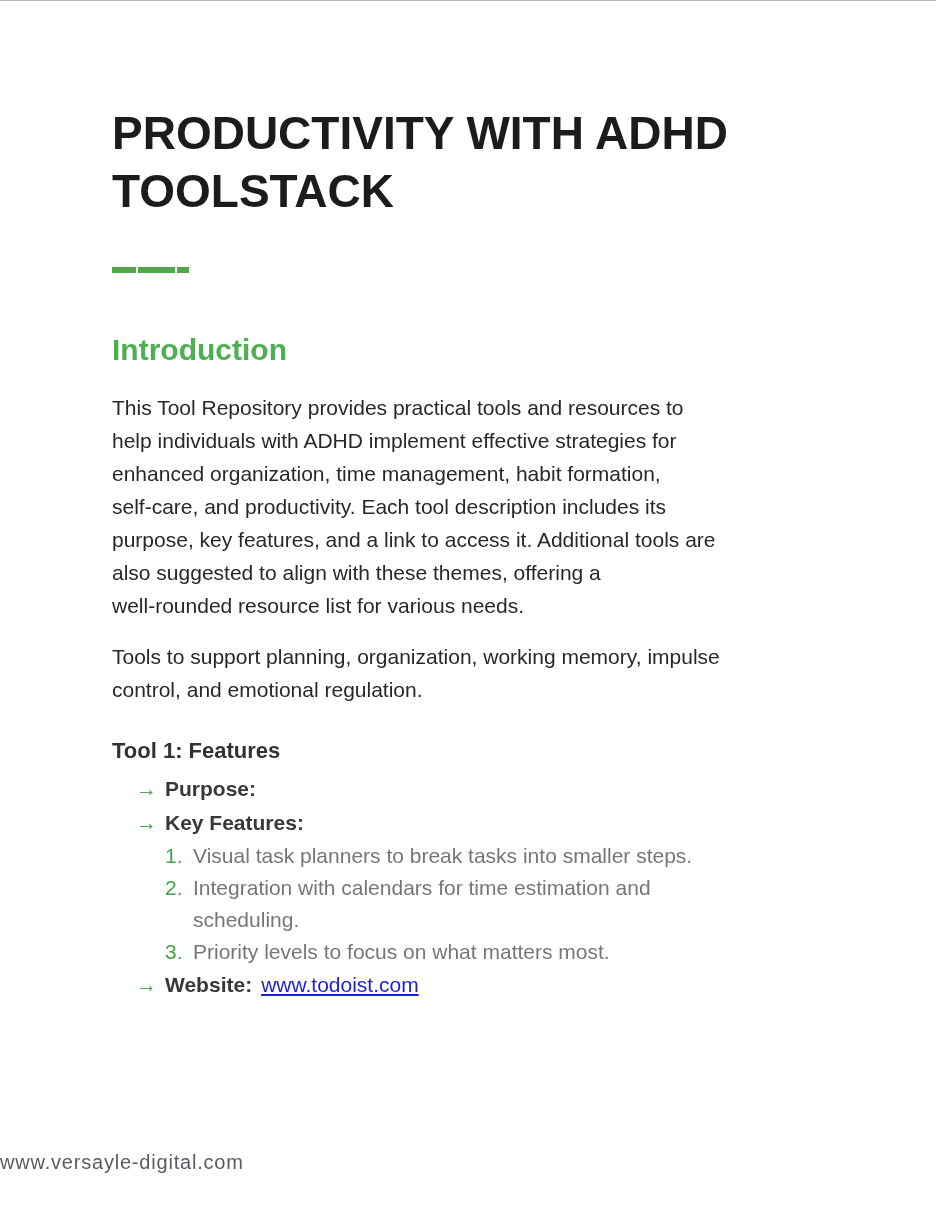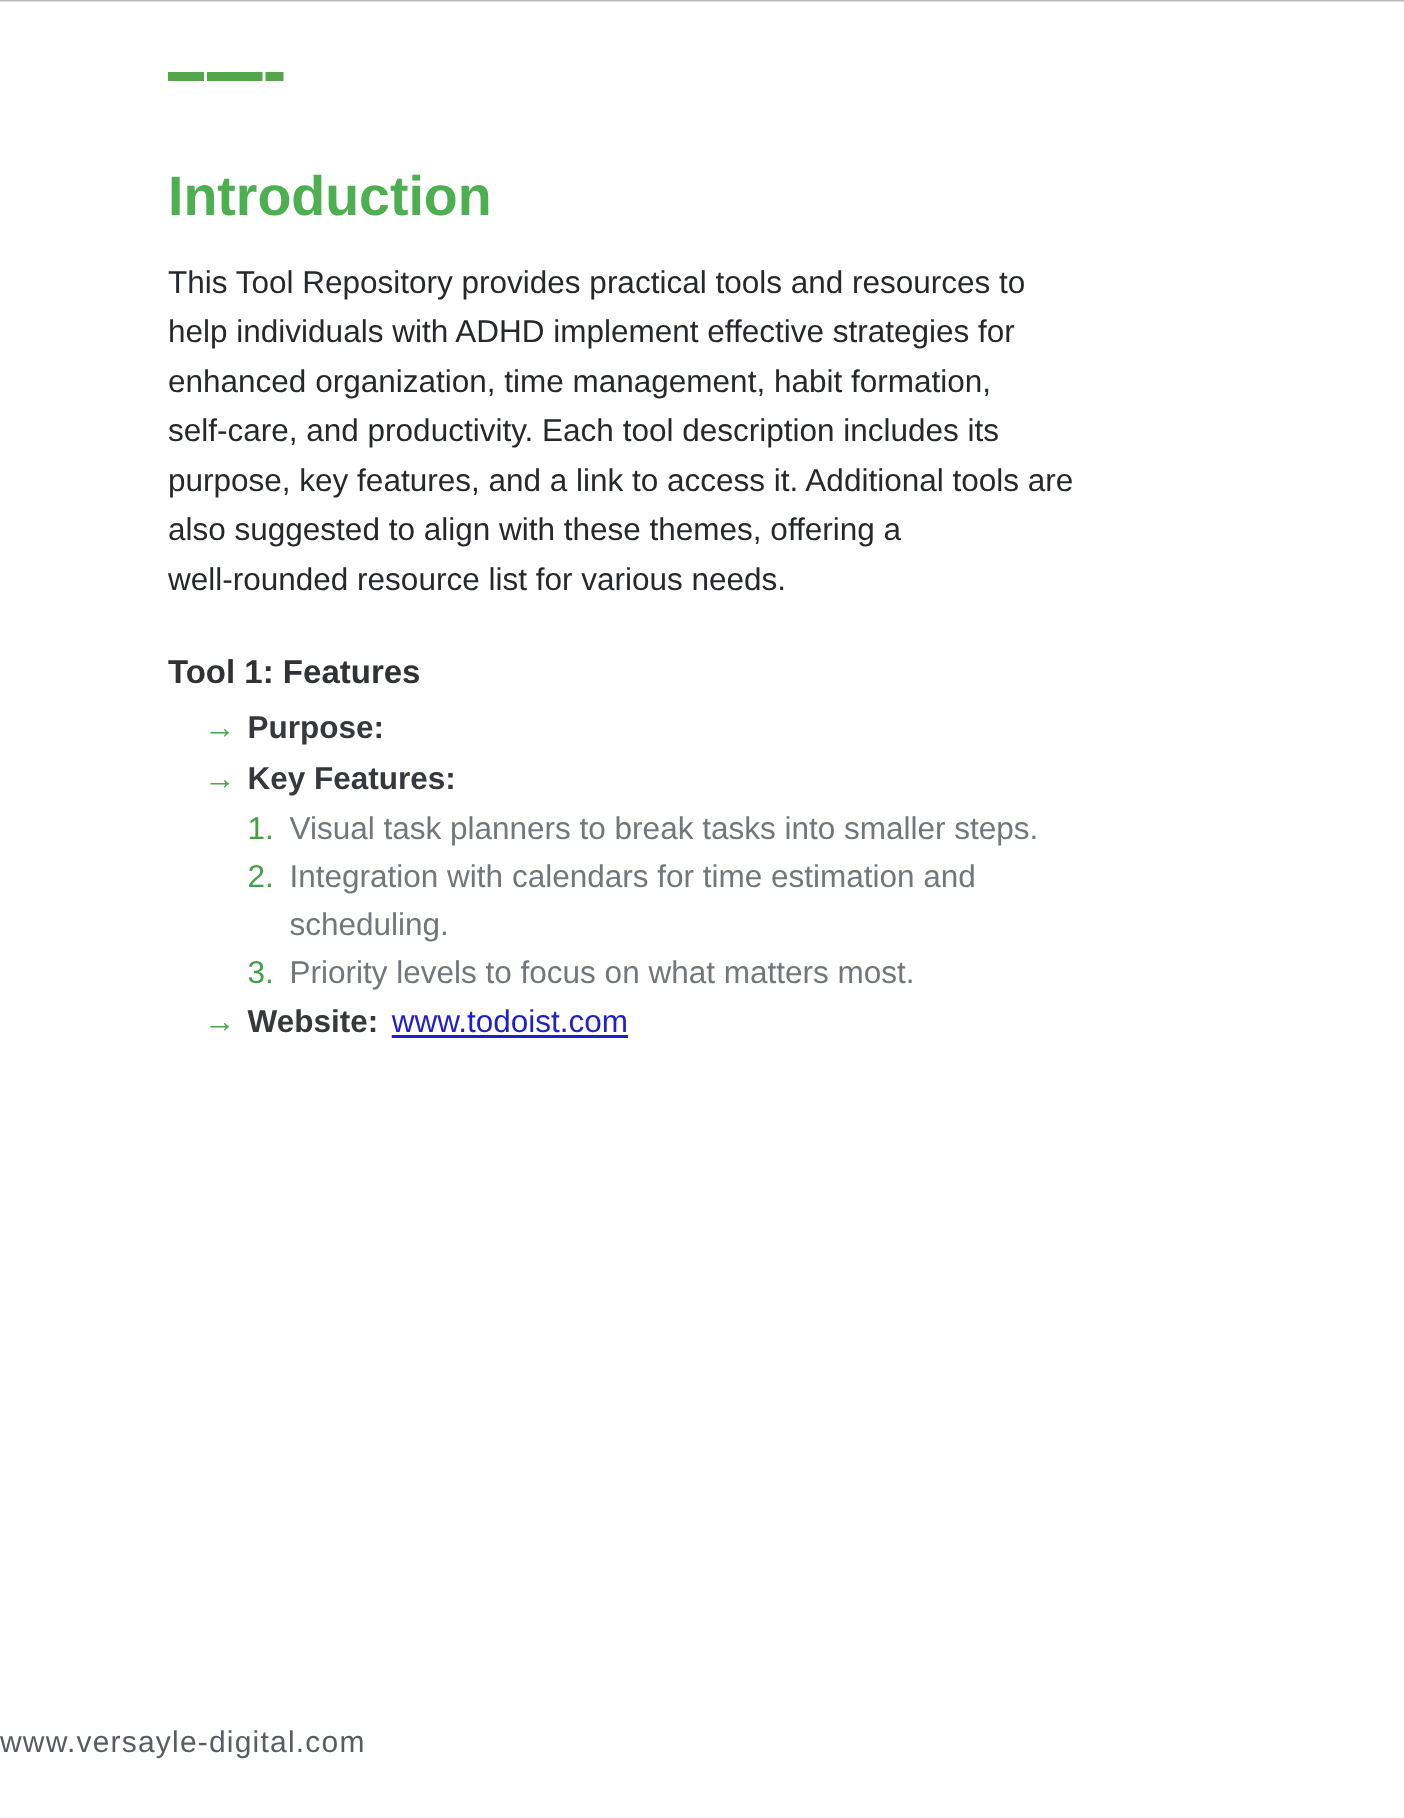--- a/index.html
+++ b/index.html
@@ -26,21 +26,21 @@
   }
 
   .divider { margin-top: 47px; display: flex; gap: 2px; height: 6px; }
   .dash { background: #54a64a; display: block; height: 6px; }
   .dash1 { width: 24px; }
   .dash2 { width: 37px; }
   .dash3 { width: 12px; }
 
   .h2 {
     margin: 60px 0 0 0;
-    font-size: 37px;
+    font-size: 30px;
     line-height: 34px;
     font-weight: 800;
     color: #4caf50;
   }
   .h2b { margin-top: 37px; }
 
   .body {
     margin: 24px 0 0 0;
     font-size: 21px;
     line-height: 33px;
@@ -77,38 +77,42 @@
     letter-spacing: 0.8px;
     color: #595d63;
   }
 </style>
 </head>
 <body>
 
 <div class="page">
   <div class="content">
 
+    <h1 class="title prewrap">PRODUCTIVITY WITH ADHD
+TOOLSTACK</h1>
 
     <div class="divider">
       <span class="dash dash1"></span>
       <span class="dash dash2"></span>
       <span class="dash dash3"></span>
     </div>
 
     <h2 class="h2">Introduction</h2>
 
     <p class="body prewrap">This Tool Repository provides practical tools and resources to
 help individuals with ADHD implement effective strategies for
 enhanced organization, time management, habit formation,
 self-care, and productivity. Each tool description includes its
 purpose, key features, and a link to access it. Additional tools are
 also suggested to align with these themes, offering a
 well-rounded resource list for various needs.</p>
 
 
+    <p class="body prewrap p2">Tools to support planning, organization, working memory, impulse
+control, and emotional regulation.</p>
 
     <h3 class="h3">Tool 1: Features</h3>
 
     <div class="bullets">
 
       <div class="bullet-row">
         <span class="arrow">→</span>
         <span class="blabel">Purpose:</span>
       </div>
 

